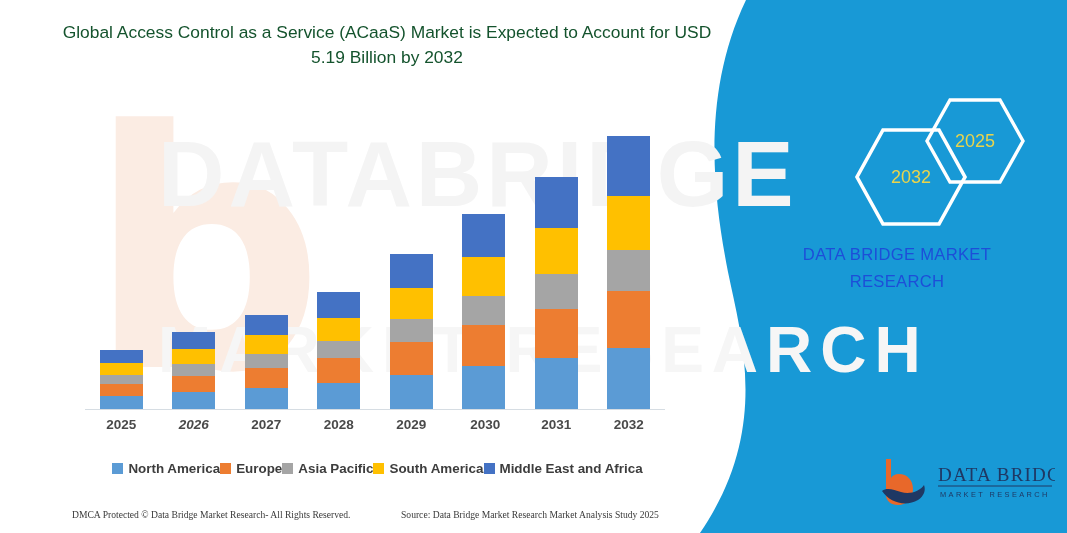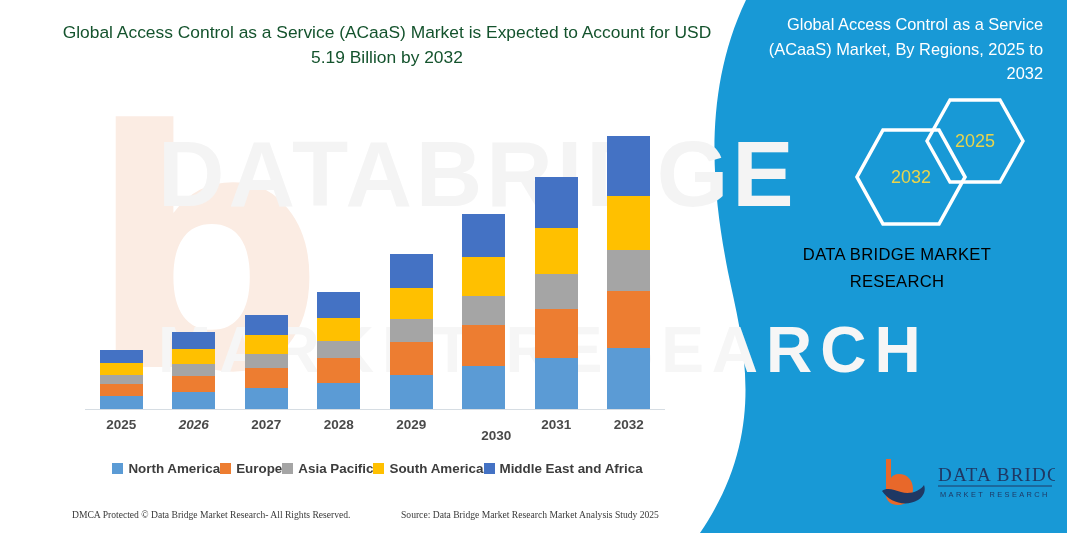--- a/index.html
+++ b/index.html
@@ -92,21 +92,21 @@
   .hex svg { display:block; overflow:visible; }
   .hex-label {
     position:absolute; inset:0; display:flex; align-items:center; justify-content:center;
     color:#e8d44d; font-size:18px; font-weight:400;
   }
   .hex-2025 { left:105px; top:0px; width:100px; height:86px; }
   .hex-2032 { left:34px; top:30px;  width:114px; height:98px; }
 
   .brand-name {
     position:absolute; left:47px; top:242px; width:260px; text-align:center;
-    color:#000000; font-size:16.6px; line-height:1.62; letter-spacing:.3px;
+    color:#1d4ed8; font-size:16.6px; line-height:1.62; letter-spacing:.3px;
   }
 
   .logo { position:absolute; left:160px; top:455px; width:175px; height:52px; }
   .logo svg { display:block; }
 </style>
 </head>
 <body>
 
 <div id="canvas">
 
@@ -198,21 +198,21 @@
           </div>
         </div>
       </div>
     <div class="axis-line"></div>
     <div class="xlabels" id="xlabels">
         <div class="xlabel" style="left: 0px;">2025</div>
         <div class="xlabel" style="left: 72.5px; font-style: italic;">2026</div>
         <div class="xlabel" style="left: 145px;">2027</div>
         <div class="xlabel" style="left: 217.5px;">2028</div>
         <div class="xlabel" style="left: 290px;">2029</div>
-        <div class="xlabel" style="left: 375px; margin-top: 11px;">2030</div>
+        <div class="xlabel" style="left: 364px;">2030</div>
         <div class="xlabel" style="left: 435px;">2031</div>
         <div class="xlabel" style="left: 507.5px;">2032</div>
       </div>
 
     <div class="legend" id="legend">
         <div class="legend-item">
           <span class="legend-swatch" style="background: rgb(91, 155, 213);"></span>
           <span class="legend-label">North America</span>
         </div>
         <div class="legend-item">
@@ -234,21 +234,20 @@
       </div>
 
     <div class="footer">
       <div class="footer-left">DMCA Protected © Data Bridge Market Research-  All Rights Reserved.</div>
       <div class="footer-right">Source: Data Bridge Market Research  Market Analysis Study 2025</div>
     </div>
   </div>
 
   <div class="right-pane">
 
-    <div class="panel-title">Global Access Control as a Service (ACaaS) Market, By Regions, 2025 to 2032</div>
 
     <div class="hexes">
 
       <div class="hex hex-2025">
         <svg width="100" height="86" viewBox="0 0 100 86">
           <polygon points="25,2 75,2 98,43 75,84 25,84 2,43" fill="none" stroke="#ffffff" stroke-width="3.4"></polygon>
         </svg>
         <div class="hex-label">2025</div>
       </div>
 

